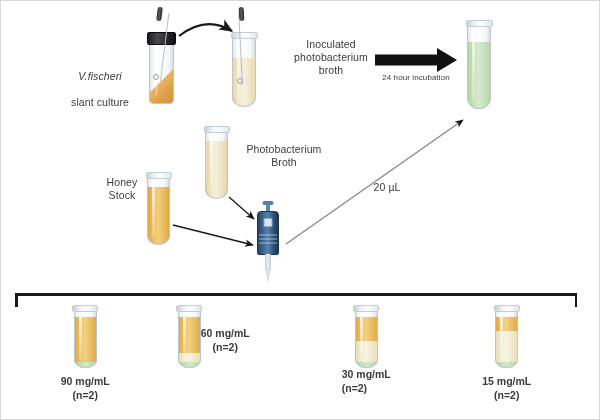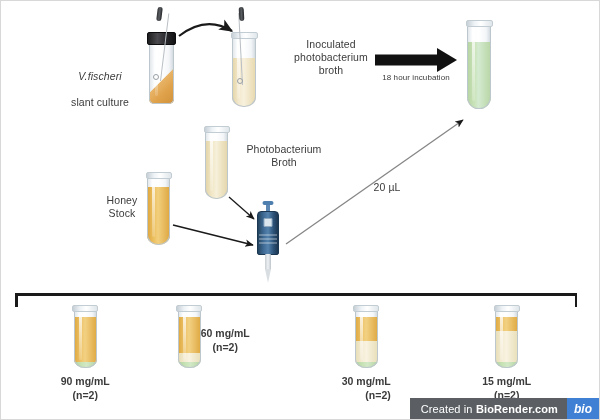--- a/index.html
+++ b/index.html
@@ -230,21 +230,21 @@
   <div class="loop-ring" style="left:236px; top:77px; width:6px; height:6px;"></div>
 
   <div class="lbl" style="left:278px; top:37px; width:104px;">Inoculated
 photobacterium
 broth</div>
 
   <div class="thick-arrow" style="left:374px; top:48px; width:82px; height:22px;">
     <div class="shaft" style="width:64px; height:11px;"></div>
     <div class="head" style="border-width:12px 0 12px 20px;"></div>
   </div>
-  <div class="lbl" style="left:366px; top:70px; width:98px; font-size:8px;">18 hour incubation</div>
+  <div class="lbl" style="left:366px; top:70px; width:98px; font-size:8px;">24 hour incubation</div>
 
   <div class="tube" style="left:466px; top:20px; width:24px; height:88px;">
     <div class="glass">
       <div class="liquid" style="height:76%; background:linear-gradient(to right,#b4d3a0,#c9e3b8 30%,#d4ead0 48%,#b7d5a4 100%);"></div>
       <div class="shine"></div>
     </div>
     <div class="outline"></div>
     <div class="rim"></div>
   </div>
 
@@ -260,21 +260,21 @@
 Broth</div>
 
   <div class="tube" style="left:146px; top:172px; width:23px; height:72px;">
     <div class="glass">
       <div class="liquid" style="height:80%; background:linear-gradient(to right,#dca43c,#ecbf5e 28%,#f2cf7d 48%,#dda63f 100%);"></div>
       <div class="shine"></div>
     </div>
     <div class="outline"></div>
     <div class="rim"></div>
   </div>
-  <div class="lbl" style="left:98px; top:193px; width:46px;">Honey
+  <div class="lbl" style="left:98px; top:175px; width:46px;">Honey
 Stock</div>
 
   <div class="pipette" style="left:256px; top:200px; width:22px; height:82px;">
     <div class="pip-plunger" style="top:0; width:11px; height:4px;"></div>
     <div class="pip-rod" style="top:4px; width:4px; height:7px;"></div>
     <div class="pip-body" style="top:10px; height:44px;"></div>
     <div class="pip-window" style="top:17px; width:9px; height:9px;"></div>
     <div class="pip-grip" style="top:33px;"></div>
     <div class="pip-grip" style="top:37px;"></div>
     <div class="pip-grip" style="top:41px;"></div>
@@ -355,21 +355,21 @@
             <div class="liquid" style="height:83%;">
               <div style="position:absolute;left:0;right:0;top:0;height:48.19277108433735%;background:linear-gradient(to right,#dda63f,#edc266 28%,#f2d183 48%,#dfa841 100%);"></div>
               <div style="position:absolute;left:0;right:0;top:48.19277108433735%;height:40.963855421686745%;background:linear-gradient(to right,#e6dcb4,#f4ecd4 30%,#f8f2e0 50%,#e8deb8 100%);"></div>
               <div style="position:absolute;left:0;right:0;bottom:0;height:10.843373493975903%;background:linear-gradient(to right,#b2d29e,#c9e4b7 35%,#d2e8c6 55%,#b5d3a1 100%);"></div>
             </div>
             <div class="shine"></div>
           </div>
           <div class="outline"></div>
           <div class="rim"></div>
         </div>
-        <div style="margin-top: 7px; text-align: right; color: rgb(59, 59, 59); font-size: 10.5px; line-height: 13.5px; white-space: nowrap;">
+        <div style="text-align: left; color: rgb(59, 59, 59); font-size: 10.5px; line-height: 13.5px; white-space: nowrap;">
           <div>30 mg/mL</div>
           <div>(n=2)</div>
         </div>
       </div>
       <div style="width: 96px; display: flex; flex-direction: column; align-items: center;">
         <div class="tube" style="position: relative; width: 23px; height: 62px;">
           <div class="glass">
             <div class="liquid" style="height:83%;">
               <div style="position:absolute;left:0;right:0;top:0;height:28.915662650602407%;background:linear-gradient(to right,#dda63f,#edc266 28%,#f2d183 48%,#dfa841 100%);"></div>
               <div style="position:absolute;left:0;right:0;top:28.915662650602407%;height:60.24096385542169%;background:linear-gradient(to right,#e6dcb4,#f4ecd4 30%,#f8f2e0 50%,#e8deb8 100%);"></div>
@@ -380,21 +380,14 @@
           <div class="outline"></div>
           <div class="rim"></div>
         </div>
         <div style="margin-top: 7px; text-align: center; color: rgb(59, 59, 59); font-size: 10.5px; line-height: 13.5px; white-space: nowrap;">
           <div>15 mg/mL</div>
           <div>(n=2)</div>
         </div>
       </div>
     </div>
 
-  <div id="watermark">
-    <div class="wm-text">
-      <span>Created in</span>
-        <b>BioRender.com</b>
-    </div>
-    <div class="wm-badge">bio</div>
-  </div>
 
 </div>
 
 </body></html>

